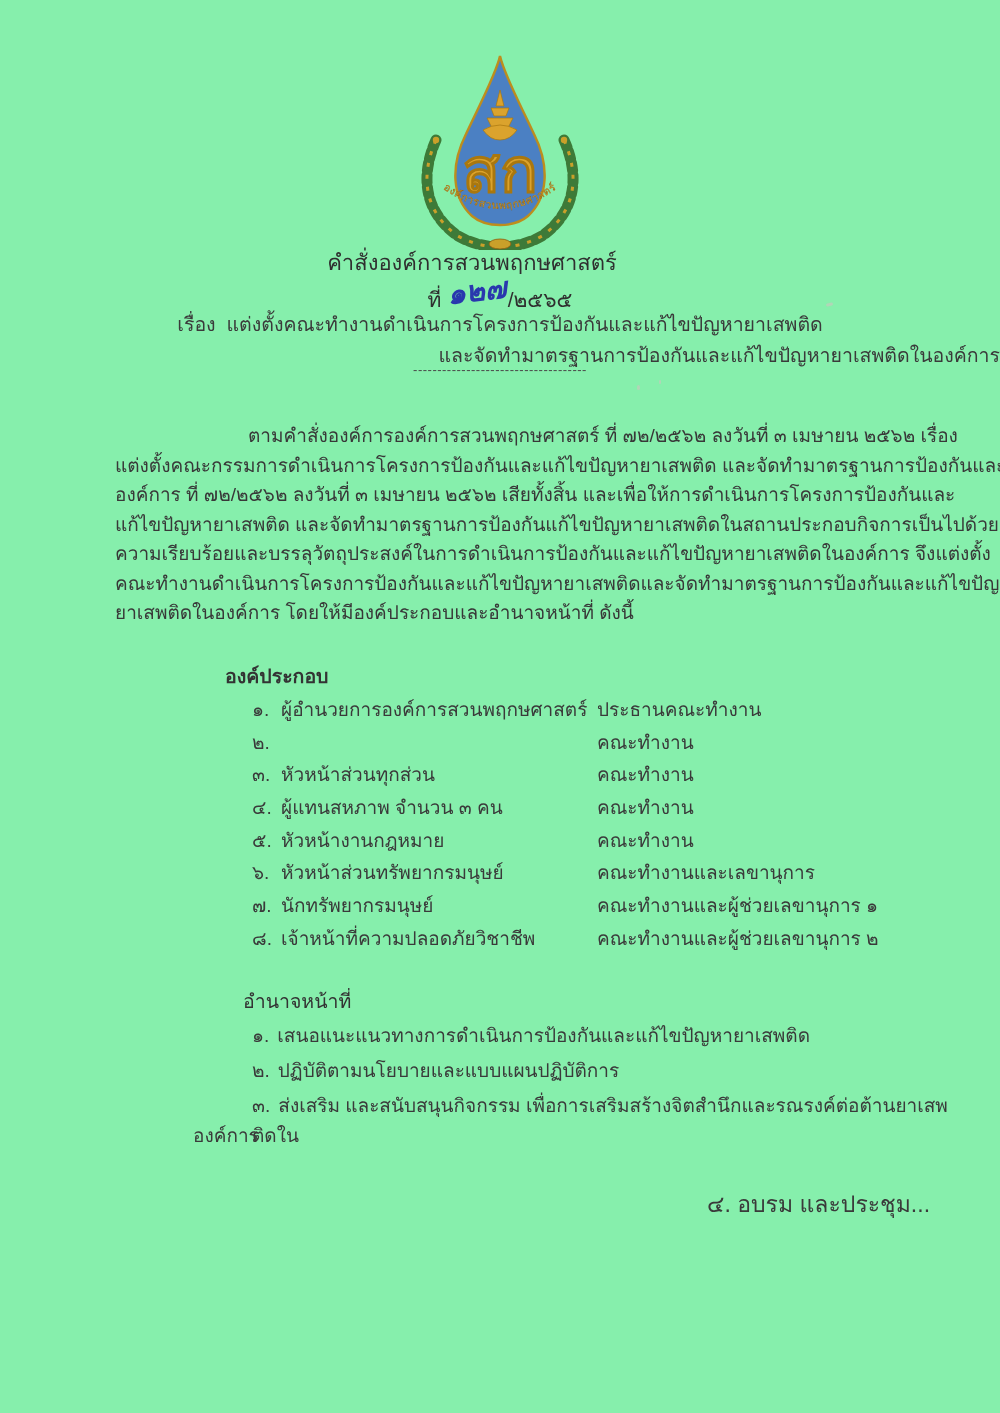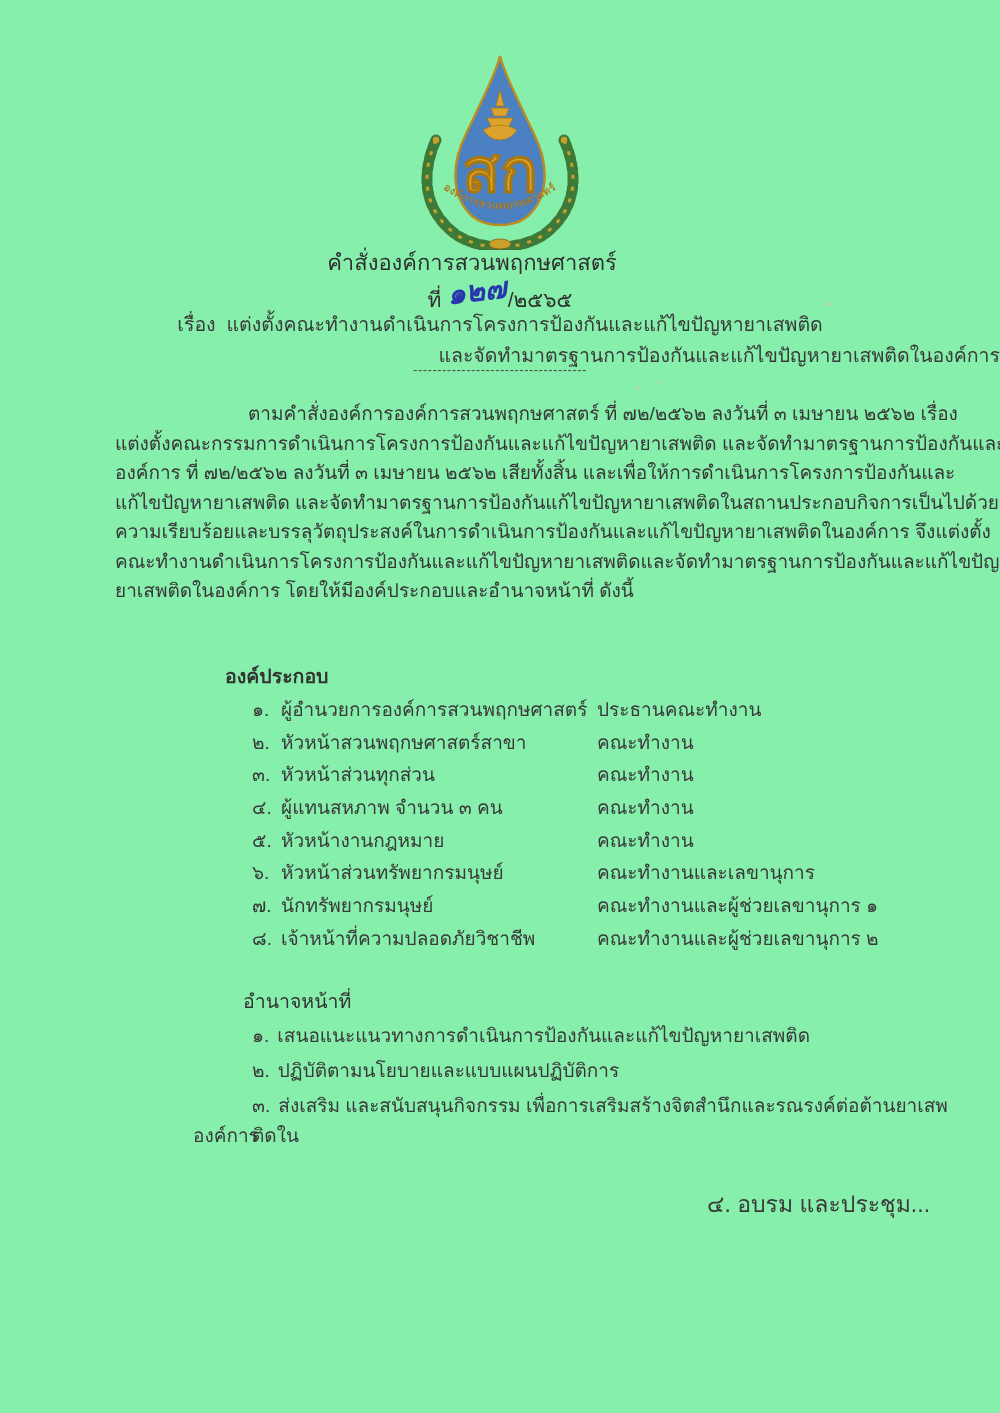--- a/index.html
+++ b/index.html
@@ -21,21 +21,21 @@
   
   .title    { top:245px; left:0; width:944px; text-align:center; font-size:22px; color:#2f2f2f; }
   .orderno  { top:274px; left:0; width:1000px; text-align:center; font-size:21px; color:#2f2f2f; }
   .hand     { display:inline-block; color:#2937ae; font-size:29px; font-weight:bold; font-style:italic;
               transform:rotate(-7deg); position:relative; top:-6px; margin:0 1px 0 6px; }
   .subject1 { top:309px; left:0; width:1000px; text-align:center; font-size:19.5px; white-space:pre-wrap; }
   .subject2 { top:340px; left:0; width:1000px; text-align:right; font-size:19.5px; }
   .divider  { top:362px; left:0; width:1000px; text-align:center; font-size:13px; color:#4a4a4a; letter-spacing:0.5px; }
 
   
-  .bodytext { top:399px; left:115px; width:775px; font-size:19px; color:#383838; }
+  .bodytext { top:421px; left:115px; width:775px; font-size:19px; color:#383838; }
   .bodytext .line { height:29.5px; line-height:29.5px; white-space:nowrap; }
   .bodytext .line.j { text-align:justify; text-align-last:justify; }
   .bodytext .line.indent { padding-left:133px; width:642px; }
 
   
   .comp-heading { left:225px; top:661px; font-size:19.5px; font-weight:bold; color:#333; }
   .comp-row { left:0; width:1000px; height:30px; font-size:19px; }
   .comp-row .no   { position:absolute; left:252px; }
   .comp-row .pos  { position:absolute; left:281px; }
   .comp-row .role { position:absolute; left:597px; }
@@ -113,21 +113,20 @@
 
   <div class="abs comp-heading">องค์ประกอบ</div>
 
   <div class="abs comp-row" style="top:694px">
     <span class="no">๑.</span>
     <span class="pos">ผู้อำนวยการองค์การสวนพฤกษศาสตร์</span>
     <span class="role">ประธานคณะทำงาน</span>
   </div>
   <div class="abs comp-row" style="top:727px">
     <span class="no">๒.</span>
-    <span class="pos">หัวหน้าสวนพฤกษศาสตร์สาขา</span>
     <span class="role">คณะทำงาน</span>
   </div>
   <div class="abs comp-row" style="top:759px">
     <span class="no">๓.</span>
     <span class="pos">หัวหน้าส่วนทุกส่วน</span>
     <span class="role">คณะทำงาน</span>
   </div>
   <div class="abs comp-row" style="top:792px">
     <span class="no">๔.</span>
     <span class="pos">ผู้แทนสหภาพ จำนวน ๓ คน</span>

